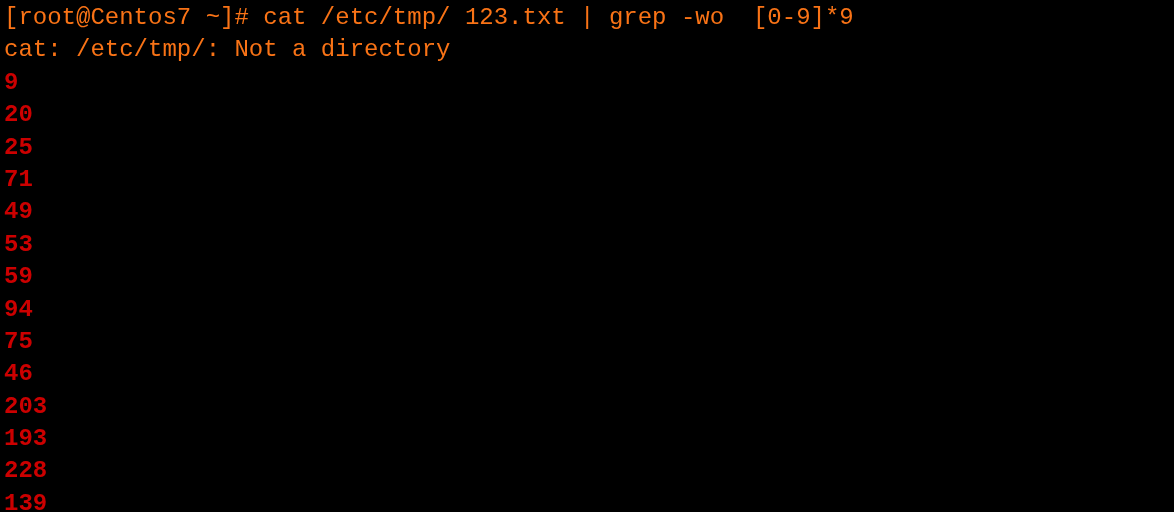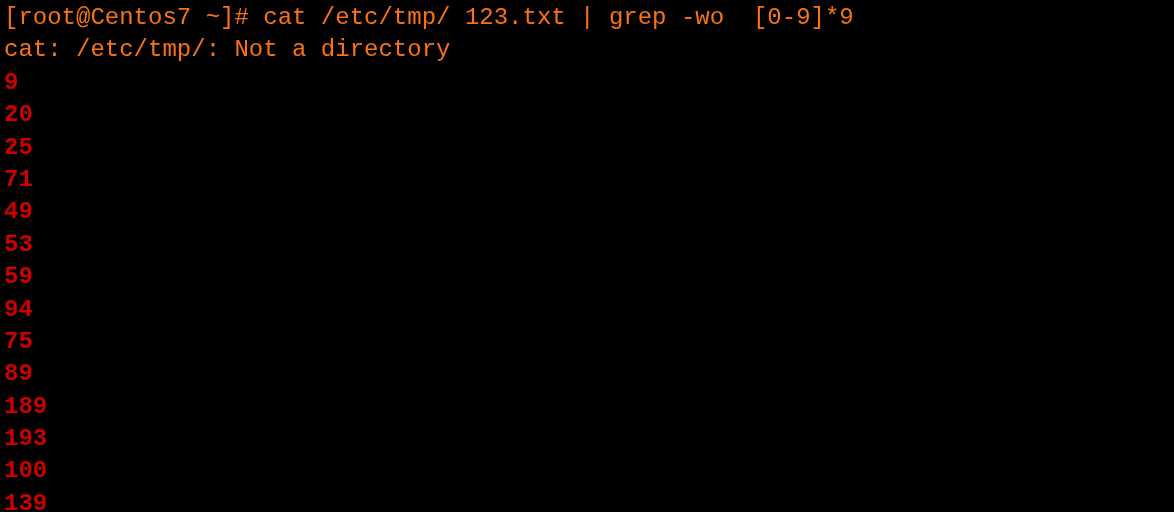--- a/index.html
+++ b/index.html
@@ -39,17 +39,17 @@
 <div class="terminal-line error-line">cat: /etc/tmp/: Not a directory</div>
 <div class="terminal-line match-line">9</div>
 <div class="terminal-line match-line">20</div>
 <div class="terminal-line match-line">25</div>
 <div class="terminal-line match-line">71</div>
 <div class="terminal-line match-line">49</div>
 <div class="terminal-line match-line">53</div>
 <div class="terminal-line match-line">59</div>
 <div class="terminal-line match-line">94</div>
 <div class="terminal-line match-line">75</div>
-<div class="terminal-line match-line">89</div>
-<div class="terminal-line match-line">189</div>
+<div class="terminal-line match-line">46</div>
+<div class="terminal-line match-line">203</div>
 <div class="terminal-line match-line">193</div>
-<div class="terminal-line match-line">100</div>
+<div class="terminal-line match-line">228</div>
 <div class="terminal-line match-line">139</div>
 
 </body></html>

